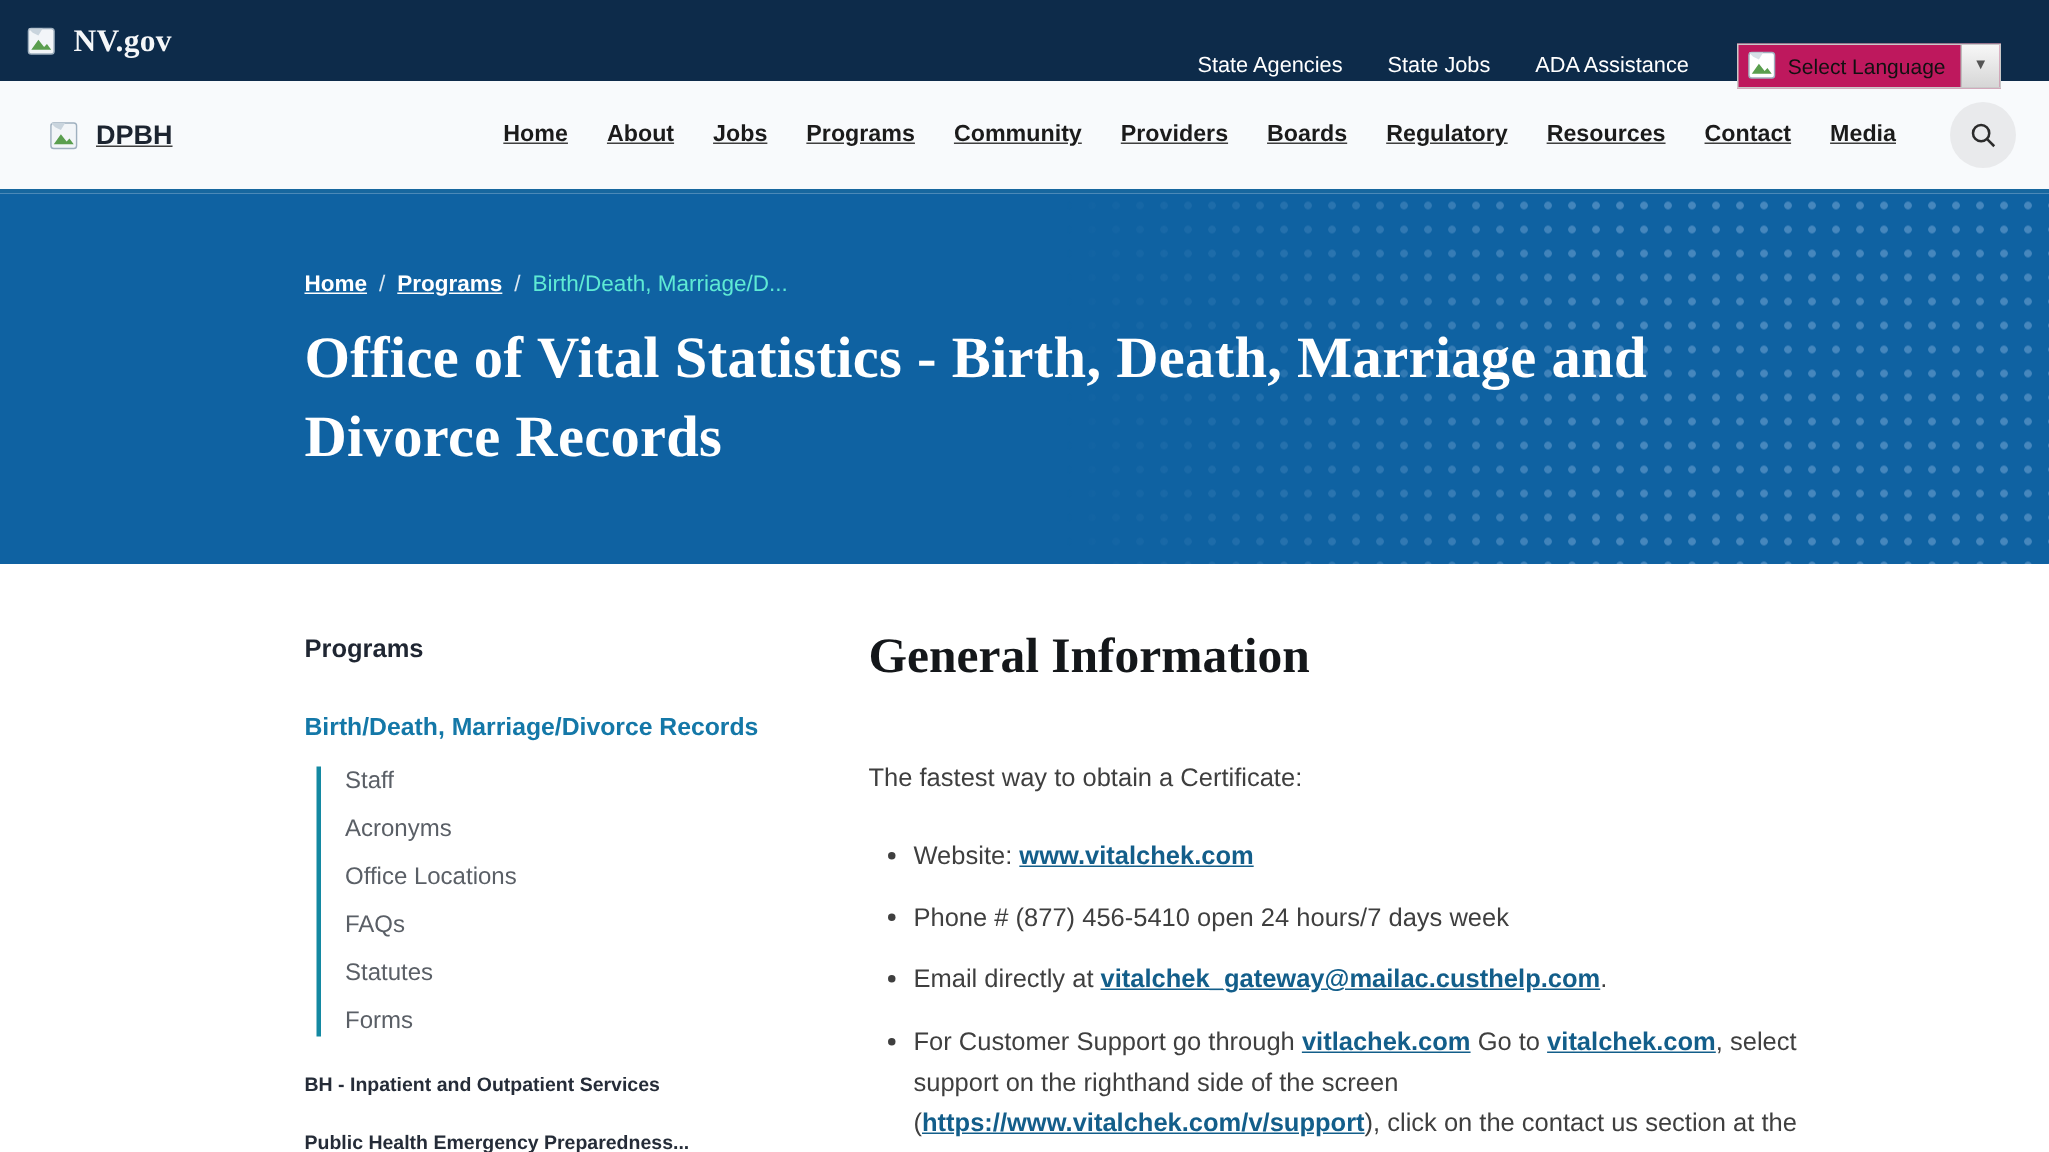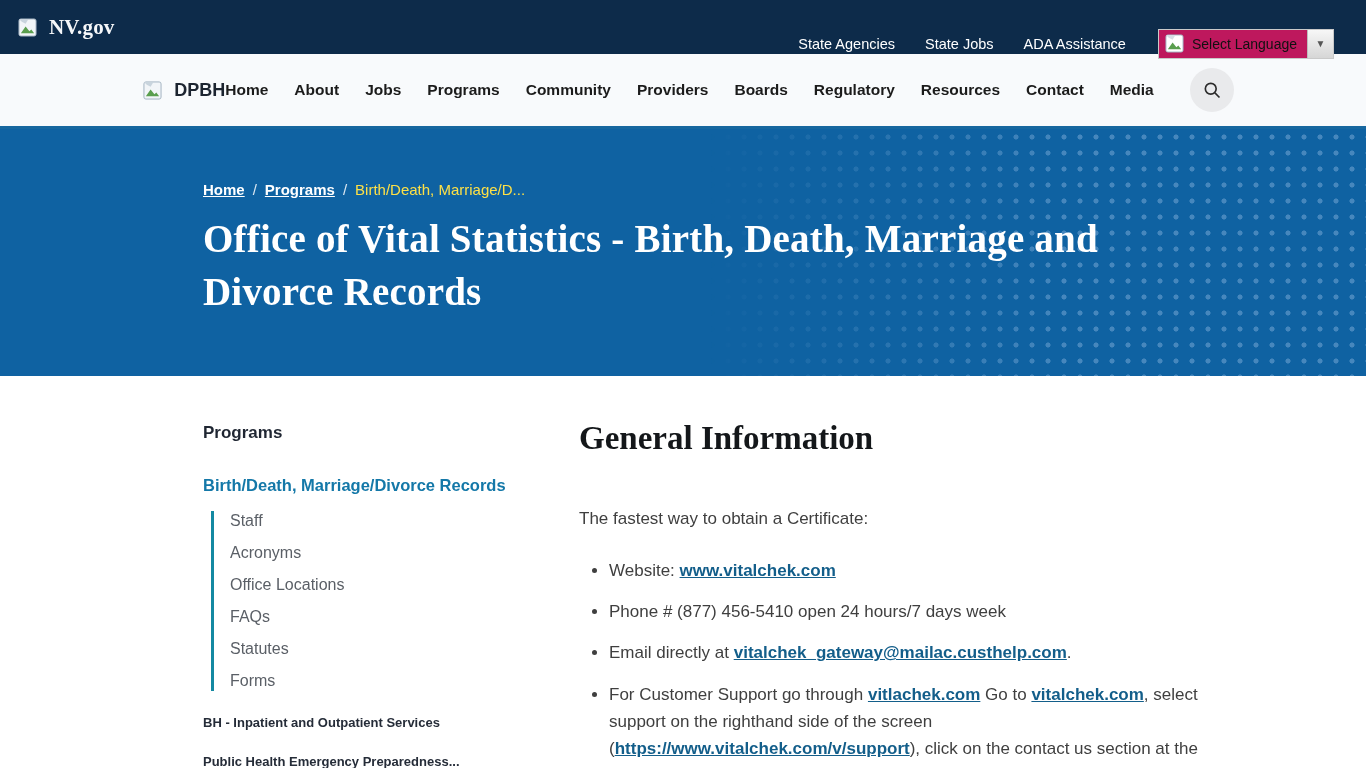--- a/index.html
+++ b/index.html
@@ -39,22 +39,23 @@
   .tri { color:#555; font-size:10px; line-height:1; }
 
   .broken-img { display:inline-flex; width:19px; height:19px; }
   .broken-img svg { width:100%; height:100%; }
 
   
   .header {
     height:75px;
     background:var(--header-bg, #f8fafc);
     border-bottom:3px solid var(--header-border, #17679f);
-    display:flex; align-items:center; justify-content:center;
+    display:flex; align-items:center; justify-content:space-between;
     padding:0 22px 0 33px;
+    text-decoration:underline;
   }
   .header .brand-text2 { color:#1c2430; font-size:18px; font-weight:700; font-family:"Liberation Sans",sans-serif; }
   .nav { display:flex; align-items:center; gap:26px; }
   .nav-link { color:#1b1b1b; font-size:15.5px; font-weight:600; }
   .search-btn {
     width:44px; height:44px; border-radius:50%;
     background:var(--search-circle, #e9eaec);
     display:flex; align-items:center; justify-content:center;
     margin-left:10px; border:none; cursor:pointer;
   }
@@ -70,21 +71,21 @@
     content:""; position:absolute; inset:0;
     background-image:radial-gradient(var(--hero-dot, #4687bd) 2.3px, transparent 2.8px);
     background-size:16px 16px;
     -webkit-mask-image:linear-gradient(90deg, transparent 52%, #000 78%);
     mask-image:linear-gradient(90deg, transparent 52%, #000 78%);
   }
   .hero > * { position:relative; }
   .breadcrumb { display:flex; align-items:center; gap:8px; color:#ffffff; font-size:15px; }
   .crumb-link { font-weight:700; text-decoration:underline; color:#ffffff; }
   .crumb-sep { color:#dce8f2; }
-  .crumb-current { color:#fde047; }
+  .crumb-current { color:#5eead4; }
   .hero-title {
     margin-top:15px; max-width:1005px;
     font-family:"Liberation Serif", serif;
     font-weight:700; color:#ffffff;
     font-size:39px; line-height:1.35; letter-spacing:.2px;
   }
 
   
   .content { display:flex; padding:34px 0 0 203px; }
   .sidebar { width:376px; flex:none; padding-top:13px; }

